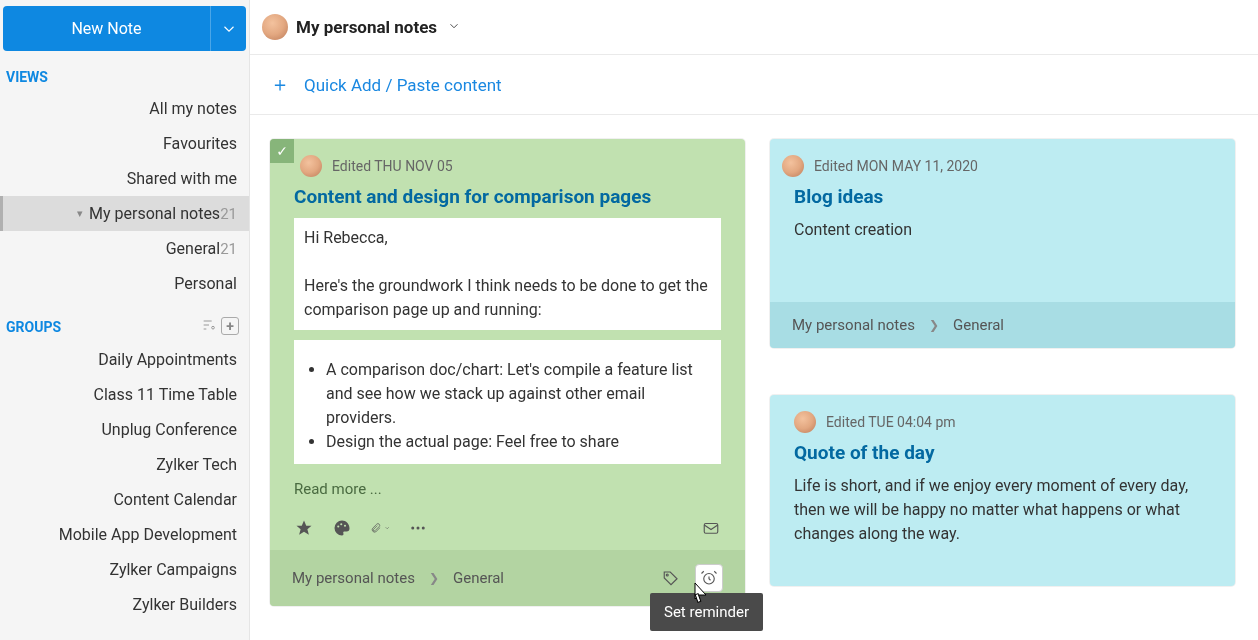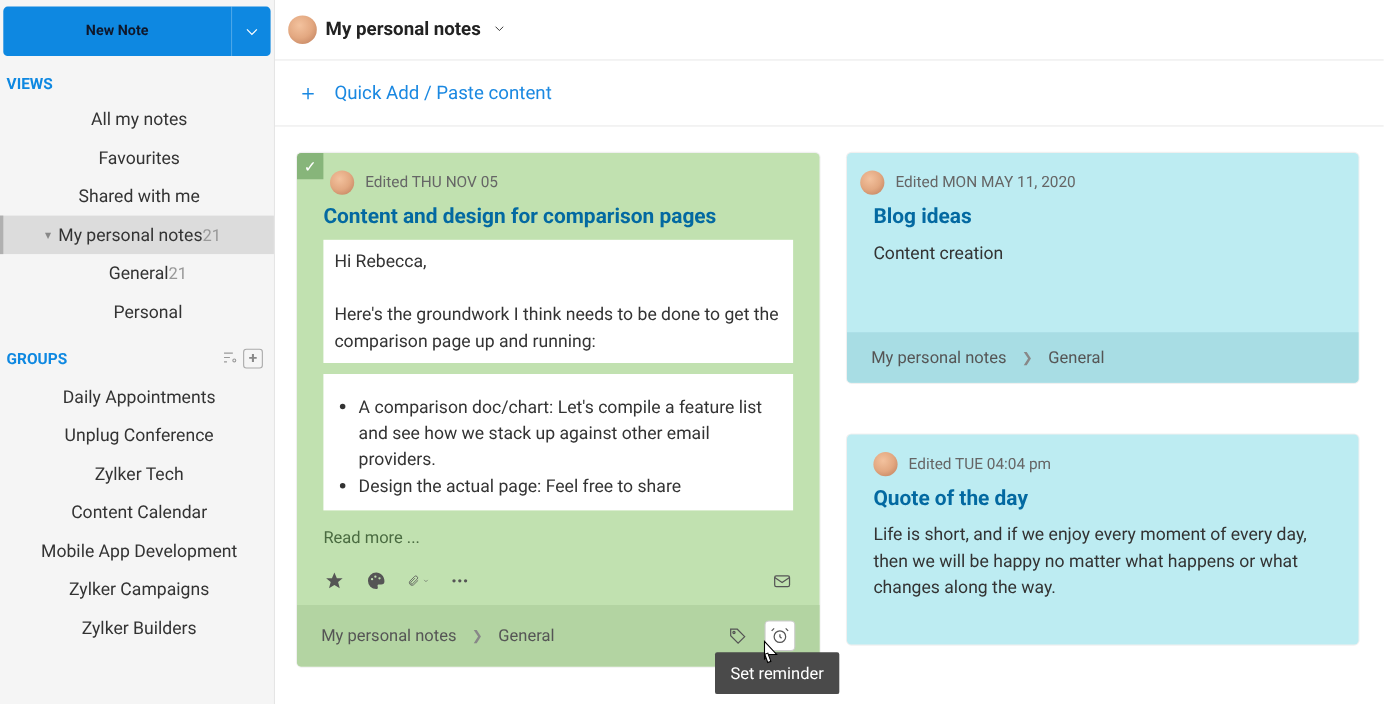--- a/index.html
+++ b/index.html
@@ -1,27 +1,27 @@
 <!DOCTYPE html>
 <html><head>
 <meta charset="utf-8">
 <style>
   * { box-sizing: border-box; margin: 0; padding: 0; }
   body { font-family: -apple-system, "Segoe UI", Roboto, Arial, sans-serif; color: #333; background: #fff; font-size: 15px; width: 1258px; height: 640px; overflow: hidden; }
 
   .sidebar { position: absolute; left: 0; top: 0; width: 250px; height: 640px; background: #f5f5f5; border-right: 1px solid #e5e5e5; }
 
   .new-note { margin: 6px 3px 12px 3px; height: 45px; background: #0e88e1; border-radius: 4px; display: flex; align-items: center; position: relative; cursor: pointer; }
-  .new-note-label { flex: 1; text-align: center; color: #0f172a; font-size: 13px; font-weight: 700; }
+  .new-note-label { flex: 1; text-align: center; color: #ffffff; font-size: 16px; font-weight: 400; }
   .new-note-drop { width: 36px; display: flex; align-items: center; justify-content: center; color: #fff; border-left: 1px solid rgba(255,255,255,0.25); height: 100%; }
 
   .section-header { padding: 6px 10px 6px 6px; color: #0e88e1; font-size: 14px; font-weight: 700; display: flex; align-items: center; justify-content: space-between; }
   .section-header .tools { display: flex; gap: 4px; color: #888; font-size: 14px; }
 
-  .nav-item { display: flex; align-items: center; padding: 8px 12px 8px 16px; font-size: 16px; color: #333; cursor: pointer; justify-content: center; }
+  .nav-item { display: flex; align-items: center; padding: 8px 12px 8px 16px; font-size: 16px; color: #333; cursor: pointer; justify-content: flex-end; }
   .nav-item.active { background: #dcdcdc; border-left: 3px solid #b0b0b0; padding-left: 13px; }
   .nav-item .count { color: #999; font-size: 15px; }
   .nav-sub { padding-left: 32px; }
   .caret { display: inline-block; width: 10px; margin-right: 2px; color: #888; font-size: 11px; }
 
   .main { position: absolute; left: 250px; top: 0; width: 1008px; height: 640px; background: #fff; overflow: hidden; }
 
   .topbar { height: 55px; display: flex; align-items: center; padding: 0 12px; border-bottom: 1px solid #eaeaea; gap: 8px; }
   .avatar { width: 26px; height: 26px; border-radius: 50%; background: radial-gradient(circle at 40% 35%, #f3c29e 0%, #e3a881 50%, #bb7a58 100%); display: inline-block; flex-shrink: 0; }
   .topbar-title { font-size: 17px; font-weight: 700; color: #222; }
@@ -116,20 +116,23 @@
             <circle cx="18" cy="16" r="2"></circle>
           </svg></span>
       <span class="add-box">+</span>
     </span>
   </div>
 
   <div class="nav-item">
       <span>Daily Appointments</span>
     </div>
   <div class="nav-item">
+      <span>Class 11 Time Table</span>
+    </div>
+  <div class="nav-item">
       <span>Unplug Conference</span>
     </div>
   <div class="nav-item">
       <span>Zylker Tech</span>
     </div>
   <div class="nav-item">
       <span>Content Calendar</span>
     </div>
   <div class="nav-item">
       <span>Mobile App Development</span>

